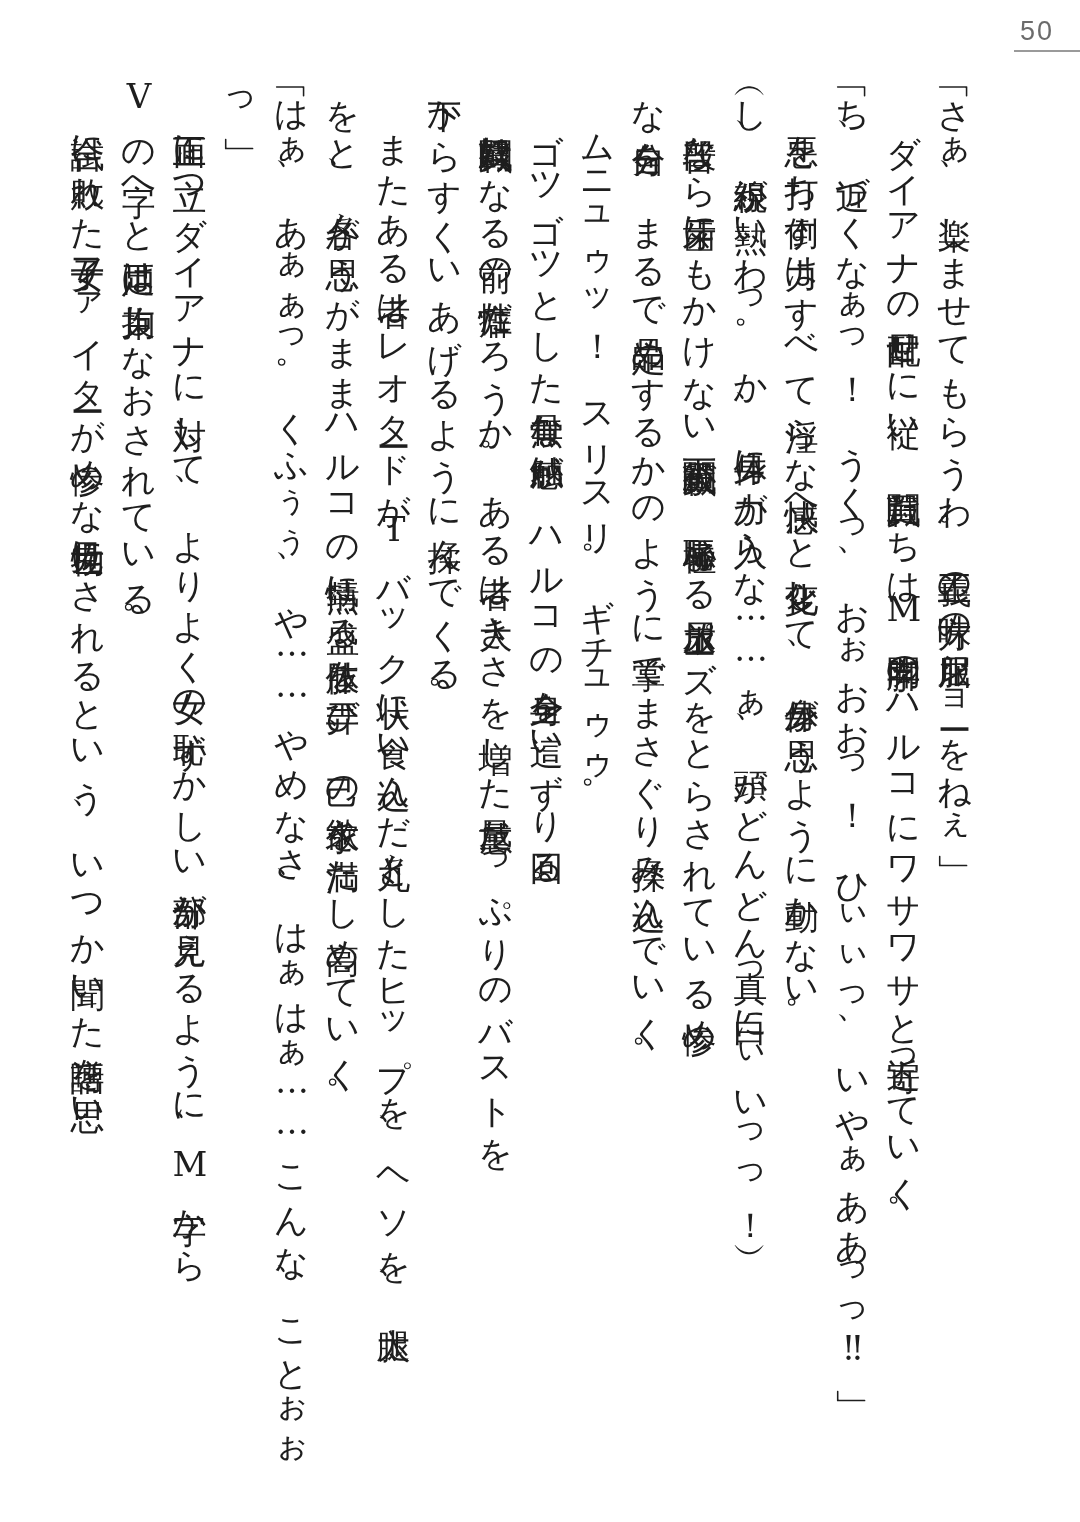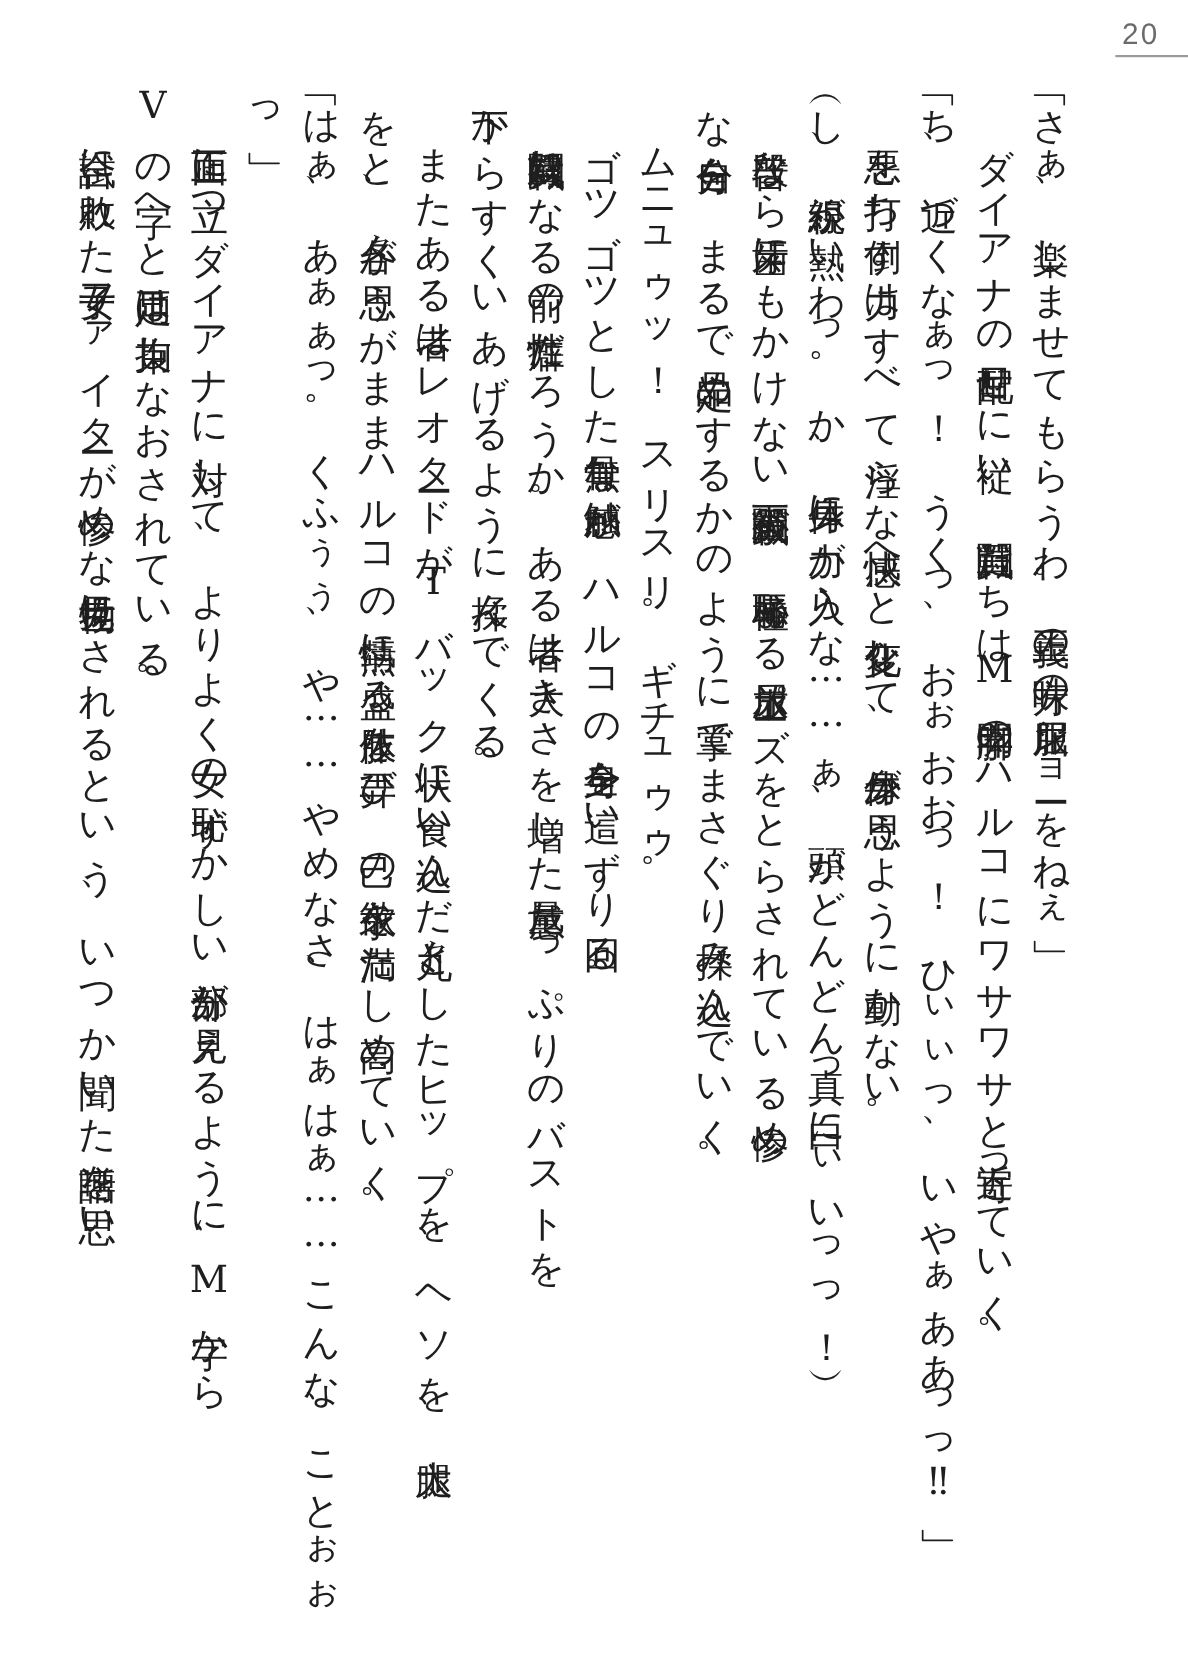--- a/index.html
+++ b/index.html
@@ -58,21 +58,21 @@
   }
   .text-block p.indent {
     text-indent: 1em;
   }
 </style>
 </head>
 <body>
 
 <div class="page">
 
-  <div class="folio">20</div>
+  <div class="folio">50</div>
   <div class="folio-rule"></div>
 
   <div class="text-block">
     <p>「さぁ、楽しませてもらうわ。正義の味方の屈服ショーをねぇ」</p>
     <p class="indent">ダイアナの目配せに従い、戦闘員たちはM字開脚のハルコにワサワサと近寄っていく。</p>
     <p>「ち、近づくなぁっ！　うくっ、おぉおおっ！　ひぃぃっ、いやぁああっっ‼」</p>
     <p class="indent">悪を打ち倒す力はすべて淫らな快感へと変化して、身体が思うように動かない。</p>
     <p>（し、視線が熱いわっ。か、身体に力が入らな……ぁ、頭がどんどん真っ白にぃいっっ！）</p>
     <p class="indent">普段なら歯牙にもかけない下級戦闘員が、恥辱極まる放尿ポーズをとらされている惨め</p>
     <p>な自分を、まるで品定めするかのように掌でまさぐり揉み込んでいく。</p>

